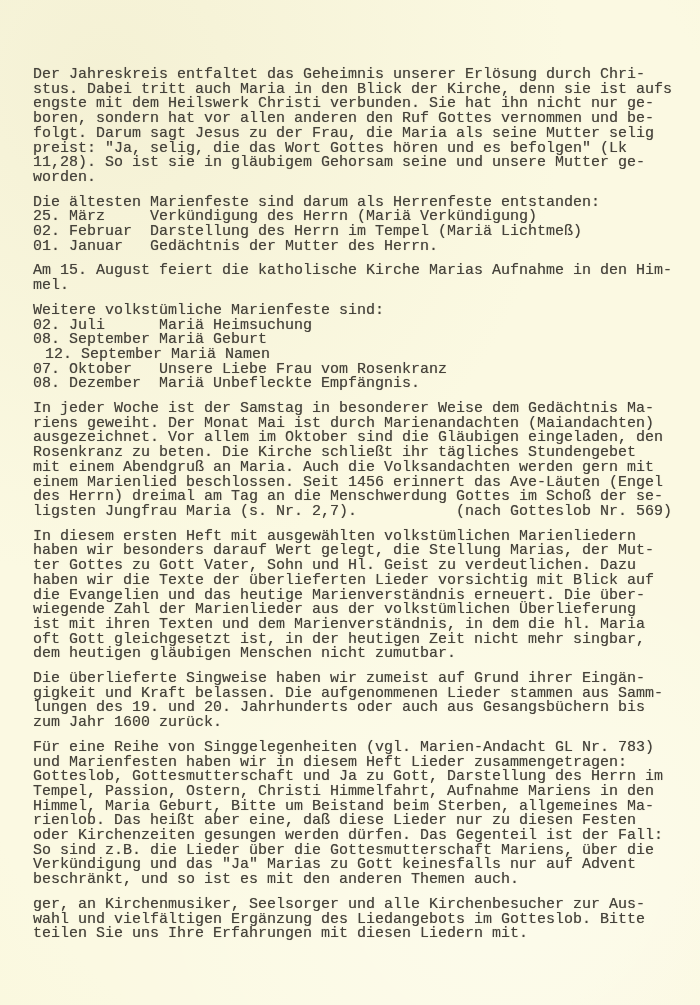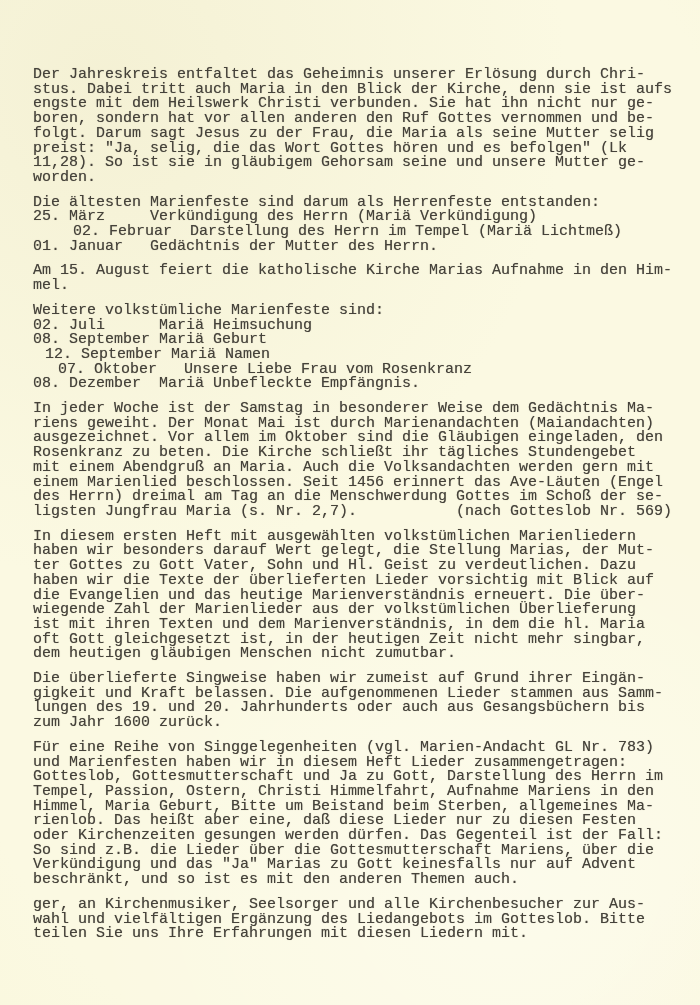--- a/index.html
+++ b/index.html
@@ -50,33 +50,33 @@
         <div class="line">engste mit dem Heilswerk Christi verbunden. Sie hat ihn nicht nur ge-</div>
         <div class="line">boren, sondern hat vor allen anderen den Ruf Gottes vernommen und be-</div>
         <div class="line">folgt. Darum sagt Jesus zu der Frau, die Maria als seine Mutter selig</div>
         <div class="line">preist: "Ja, selig, die das Wort Gottes hören und es befolgen" (Lk</div>
         <div class="line">11,28). So ist sie in gläubigem Gehorsam seine und unsere Mutter ge-</div>
         <div class="line">worden.</div>
       </div>
       <div class="para">
         <div class="feast-intro">Die ältesten Marienfeste sind darum als Herrenfeste entstanden:</div>
         <div class="feast-row"><span class="feast-date" style="width: 13ch;">25. März</span><span>Verkündigung des Herrn (Mariä Verkündigung)</span></div>
-        <div class="feast-row"><span class="feast-date" style="width: 13ch; margin-left: 40px;">02. Februar</span><span>Darstellung des Herrn im Tempel (Mariä Lichtmeß)</span></div>
+        <div class="feast-row"><span class="feast-date" style="width: 13ch;">02. Februar</span><span>Darstellung des Herrn im Tempel (Mariä Lichtmeß)</span></div>
         <div class="feast-row"><span class="feast-date" style="width: 13ch;">01. Januar</span><span>Gedächtnis der Mutter des Herrn.</span></div>
       </div>
       <div class="para">
         <div class="line">Am 15. August feiert die katholische Kirche Marias Aufnahme in den Him-</div>
         <div class="line">mel.</div>
       </div>
       <div class="para">
         <div class="feast-intro">Weitere volkstümliche Marienfeste sind:</div>
         <div class="feast-row"><span class="feast-date" style="width: 14ch;">02. Juli</span><span>Mariä Heimsuchung</span></div>
         <div class="feast-row"><span class="feast-date" style="width: 14ch;">08. September</span><span>Mariä Geburt</span></div>
         <div class="feast-row"><span class="feast-date" style="width: 14ch; margin-left: 12px;">12. September</span><span>Mariä Namen</span></div>
-        <div class="feast-row"><span class="feast-date" style="width: 14ch; margin-left: 25px;">07. Oktober</span><span>Unsere Liebe Frau vom Rosenkranz</span></div>
+        <div class="feast-row"><span class="feast-date" style="width: 14ch;">07. Oktober</span><span>Unsere Liebe Frau vom Rosenkranz</span></div>
         <div class="feast-row"><span class="feast-date" style="width: 14ch;">08. Dezember</span><span>Mariä Unbefleckte Empfängnis.</span></div>
       </div>
       <div class="para">
         <div class="line">In jeder Woche ist der Samstag in besonderer Weise dem Gedächtnis Ma-</div>
         <div class="line">riens geweiht. Der Monat Mai ist durch Marienandachten (Maiandachten)</div>
         <div class="line">ausgezeichnet. Vor allem im Oktober sind die Gläubigen eingeladen, den</div>
         <div class="line">Rosenkranz zu beten. Die Kirche schließt ihr tägliches Stundengebet</div>
         <div class="line">mit einem Abendgruß an Maria. Auch die Volksandachten werden gern mit</div>
         <div class="line">einem Marienlied beschlossen. Seit 1456 erinnert das Ave-Läuten (Engel</div>
         <div class="line">des Herrn) dreimal am Tag an die Menschwerdung Gottes im Schoß der se-</div>

